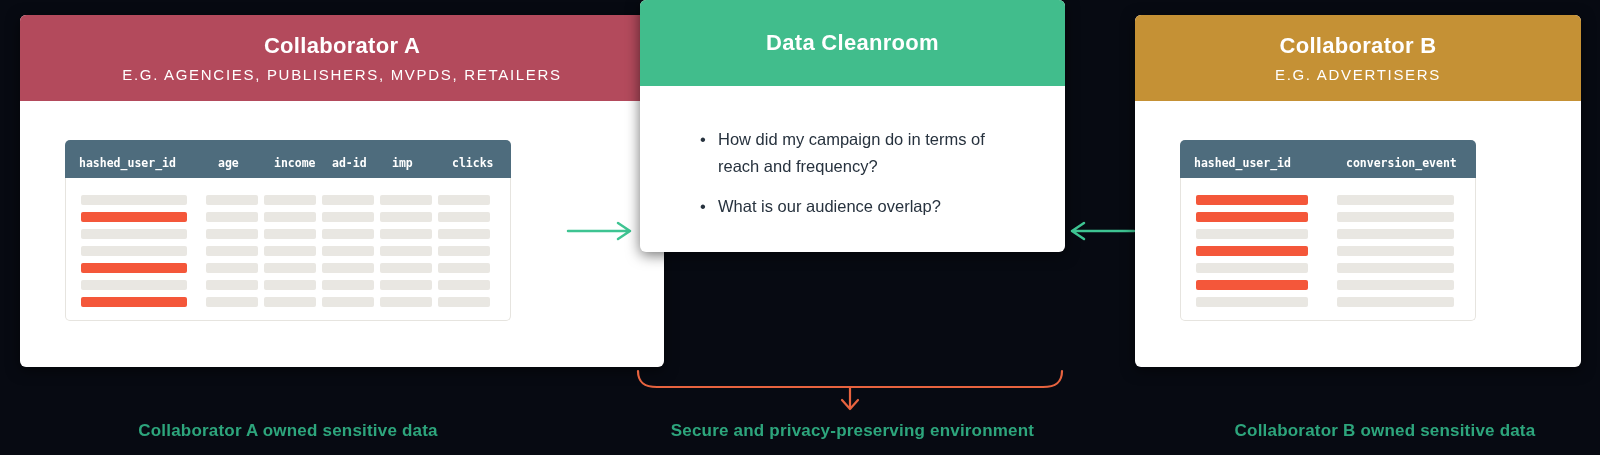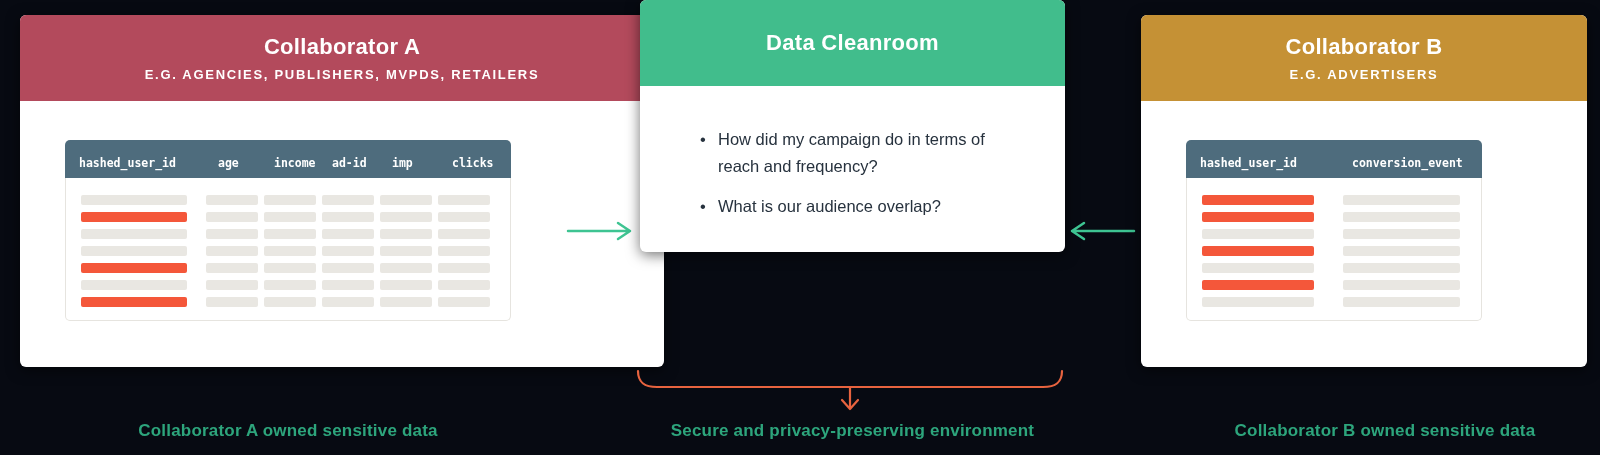--- a/index.html
+++ b/index.html
@@ -11,29 +11,29 @@
   html,body{margin:0;padding:0;}
   body{
     width:1600px;height:455px;position:relative;overflow:hidden;
     background:var(--bg);
     font-family:"Liberation Sans", sans-serif;
   }
   .card{position:absolute;background:#ffffff;border-radius:6px;overflow:hidden;
         box-shadow:0 3px 14px rgba(0,0,0,.55);}
   .card-a{left:20px;top:15px;width:644px;height:352px;}
   .card-m{left:640px;top:0;width:425px;height:252px;}
-  .card-b{left:1135px;top:15px;width:446px;height:352px;margin-left:6px;}
+  .card-b{left:1135px;top:15px;width:446px;height:352px;}
 
   .card-header{height:86px;display:flex;flex-direction:column;align-items:center;
                justify-content:center;gap:7px;color:#ffffff;text-align:center;}
   .card-a .card-header{background:var(--header-a);}
   .card-m .card-header{background:var(--header-m);}
   .card-b .card-header{background:var(--header-b);}
   .card-title{font-size:22px;font-weight:600;letter-spacing:.3px;}
-  .card-subtitle{font-size:13px;font-weight:700;letter-spacing:1.7px;}
+  .card-subtitle{font-size:15px;font-weight:400;letter-spacing:1.7px;}
 
   .table{position:absolute;top:125px;}
   .table-a{left:45px;width:446px;}
   .table-b{left:45px;width:296px;}
   .thead{background:var(--table-header);height:38px;border-radius:5px 5px 0 0;
          display:grid;align-items:center;color:#ffffff;padding:16px 14px;
          font-family:"DejaVu Sans Mono", monospace;font-size:11.5px;font-weight:700;}
   .table-a .thead{grid-template-columns:139px 56px 58px 60px 60px 1fr;}
   .table-b .thead{grid-template-columns:152px 1fr;}
   .tbody{background:#fff;border:1px solid #e6e4df;border-top:none;

